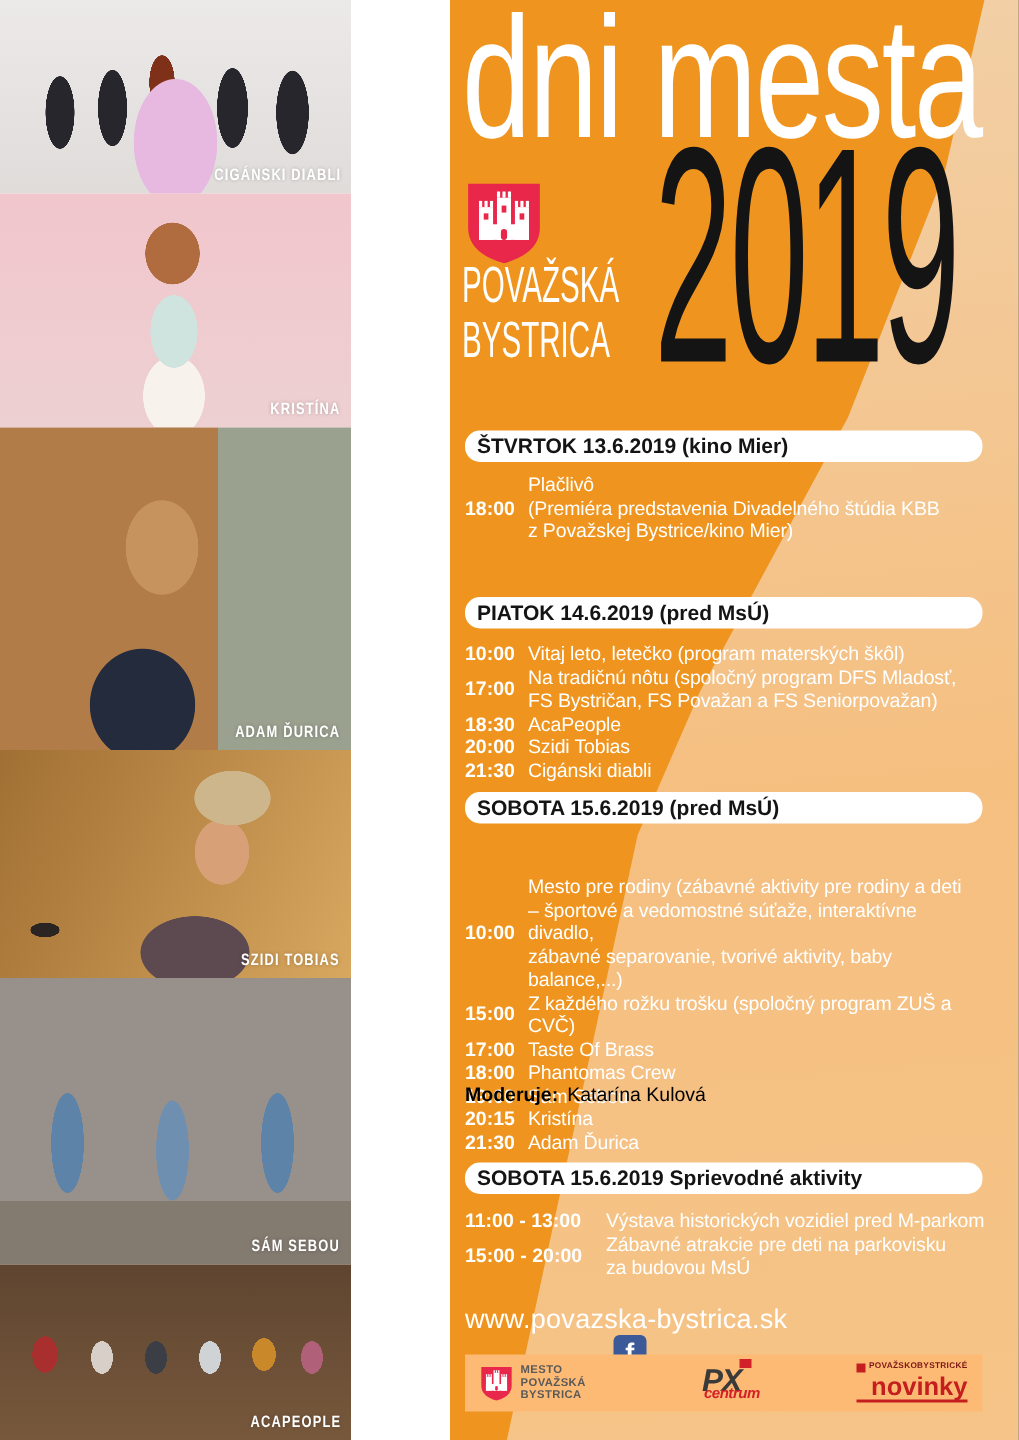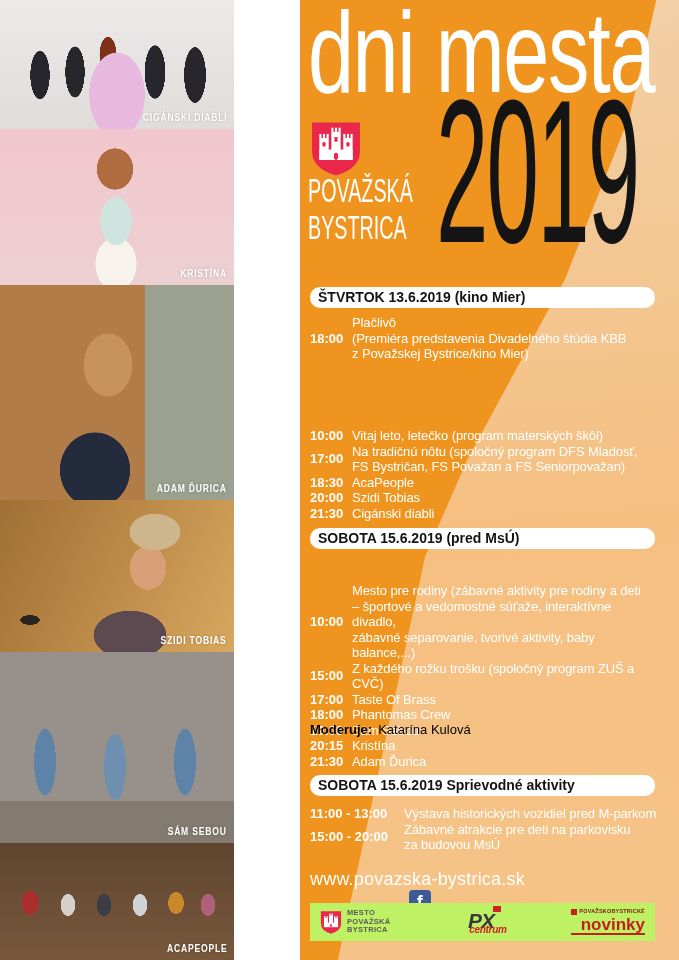--- a/index.html
+++ b/index.html
@@ -82,21 +82,21 @@
   .txt{margin-left:6px;white-space:pre-line;letter-spacing:-.1px;}
   .mod{left:10px;font-size:13px;color:#000000;}
   .mod b{font-weight:700;margin-right:6px;}
 
   .webrow{left:10px;top:869px;display:flex;align-items:center;color:#fff;font-size:18px;
           letter-spacing:.2px;flex-direction:column;}
   .fb-ic{width:22px;height:22px;border-radius:4px;background:#3d5a98;color:#fff;margin:0 7px 0 12px;
          display:flex;align-items:flex-end;justify-content:center;font-size:18px;font-weight:700;
          line-height:19px;overflow:hidden;}
 
-  .footerbar{left:10px;top:903px;width:345px;height:38px;background:#bef264;display:flex;
+  .footerbar{left:10px;top:903px;width:345px;height:38px;background:#fdba74;display:flex;
              align-items:center;justify-content:space-between;padding:0 10px;box-sizing:border-box;}
   .logo{display:flex;align-items:center;gap:5px;}
   .mesto-lines{font-size:7.5px;font-weight:700;color:#5a5a5a;line-height:8.5px;letter-spacing:.3px;}
   .px-wrap{position:relative;text-align:center;line-height:1;}
   .px-main{font-size:21px;font-weight:700;font-style:italic;color:#3a3a3a;letter-spacing:-1px;}
   .px-flag{position:absolute;right:6px;top:-4px;width:8px;height:6px;background:#d22128;}
   .px-sub{font-size:10px;font-weight:700;font-style:italic;color:#d22128;margin-top:-6px;
           margin-left:14px;letter-spacing:-.3px;}
   .nov-wrap{text-align:right;line-height:1;}
   .nov-top{font-size:5.5px;font-weight:700;color:#7a1515;letter-spacing:.2px;
@@ -173,20 +173,21 @@
     <div class="bar" style="top:287px">ŠTVRTOK 13.6.2019 (kino Mier)</div>
     <div class="items" style="top:315px">
       <div class="row">
         <span class="time">18:00</span>
         <span class="txt">Plačlivô
 (Premiéra predstavenia Divadelného štúdia KBB
 z Považskej Bystrice/kino Mier)</span>
       </div>
     </div>
 
+    <div class="bar" style="top:398px">PIATOK 14.6.2019 (pred MsÚ)</div>
     <div class="items" style="top:428px">
       <div class="row">
         <span class="time">10:00</span>
         <span class="txt">Vitaj leto, letečko (program materských škôl)</span>
       </div>
       <div class="row">
         <span class="time">17:00</span>
         <span class="txt">Na tradičnú nôtu (spoločný program DFS Mladosť,
 FS Bystričan, FS Považan a FS Seniorpovažan)</span>
       </div>

